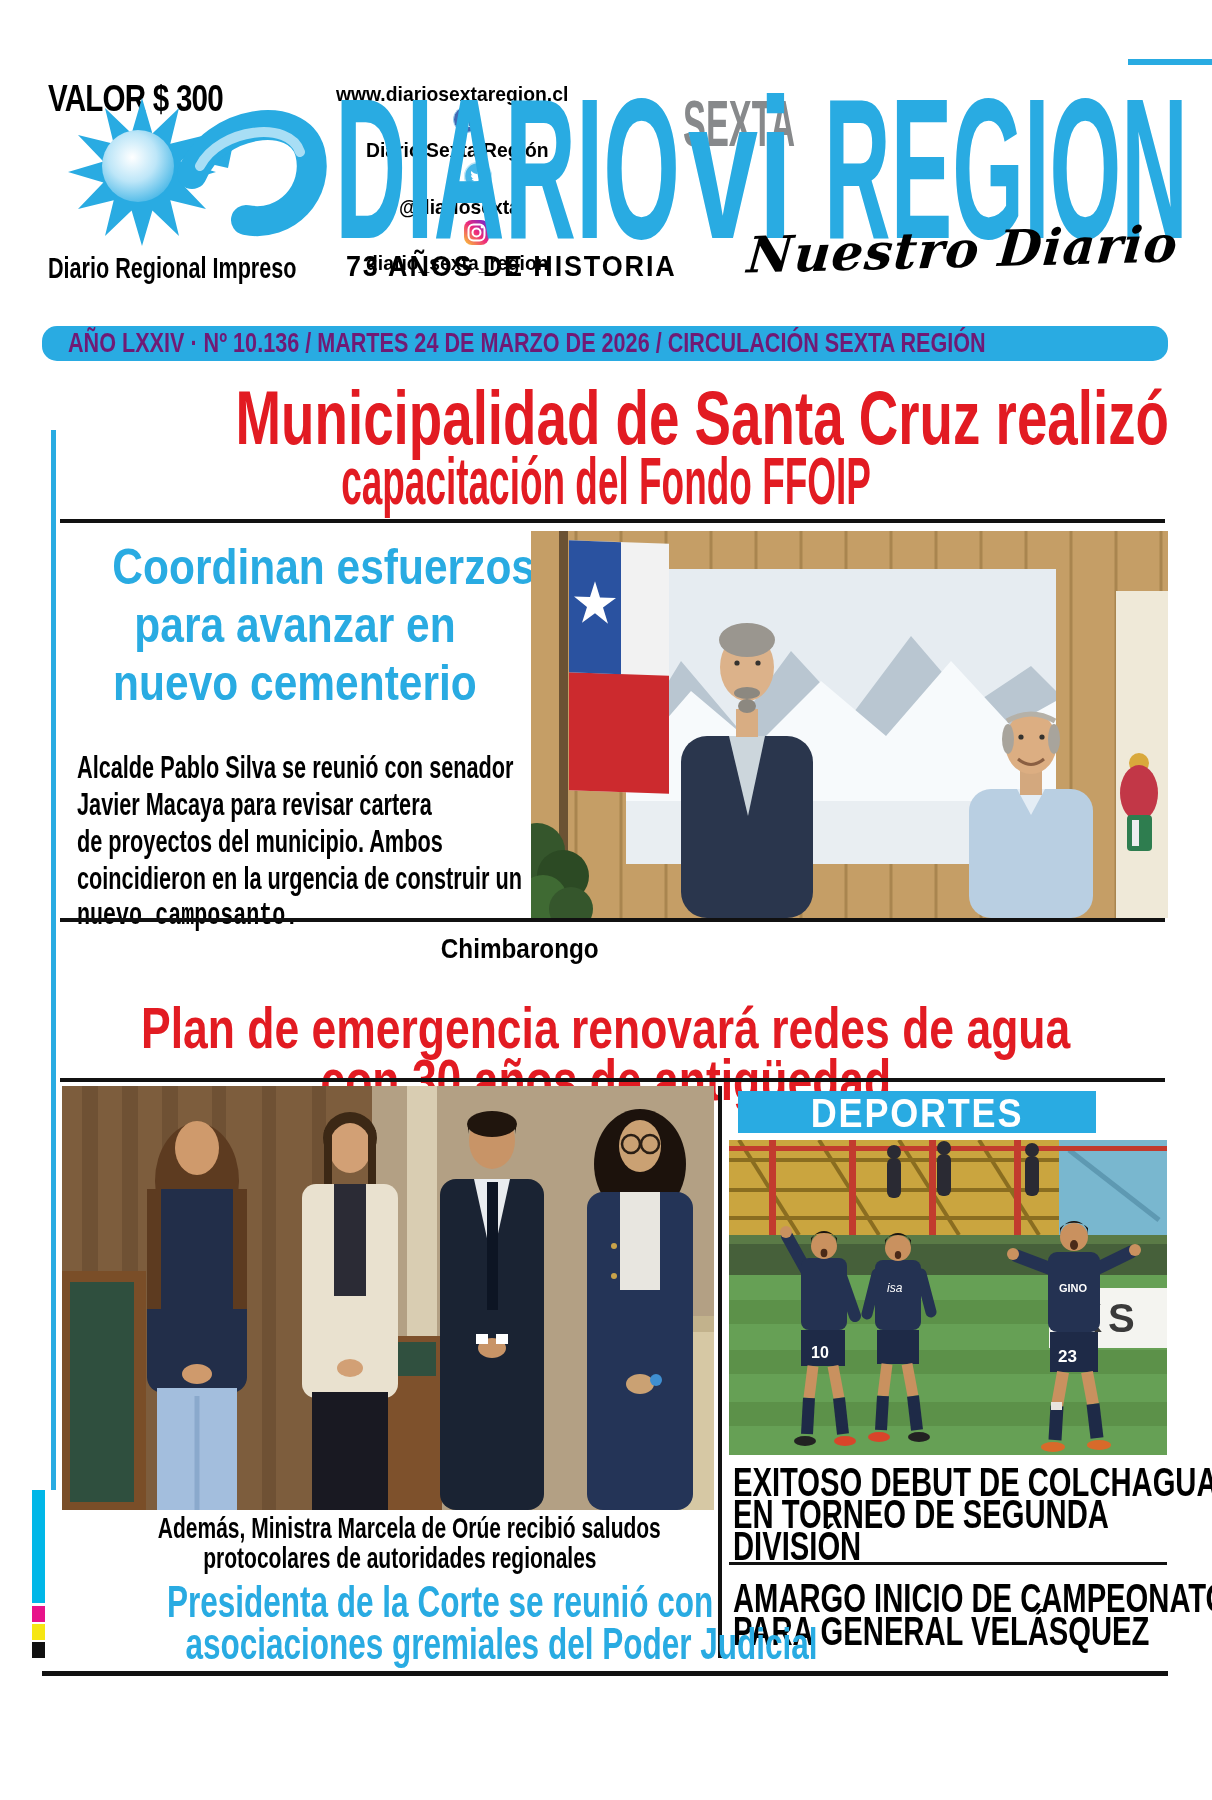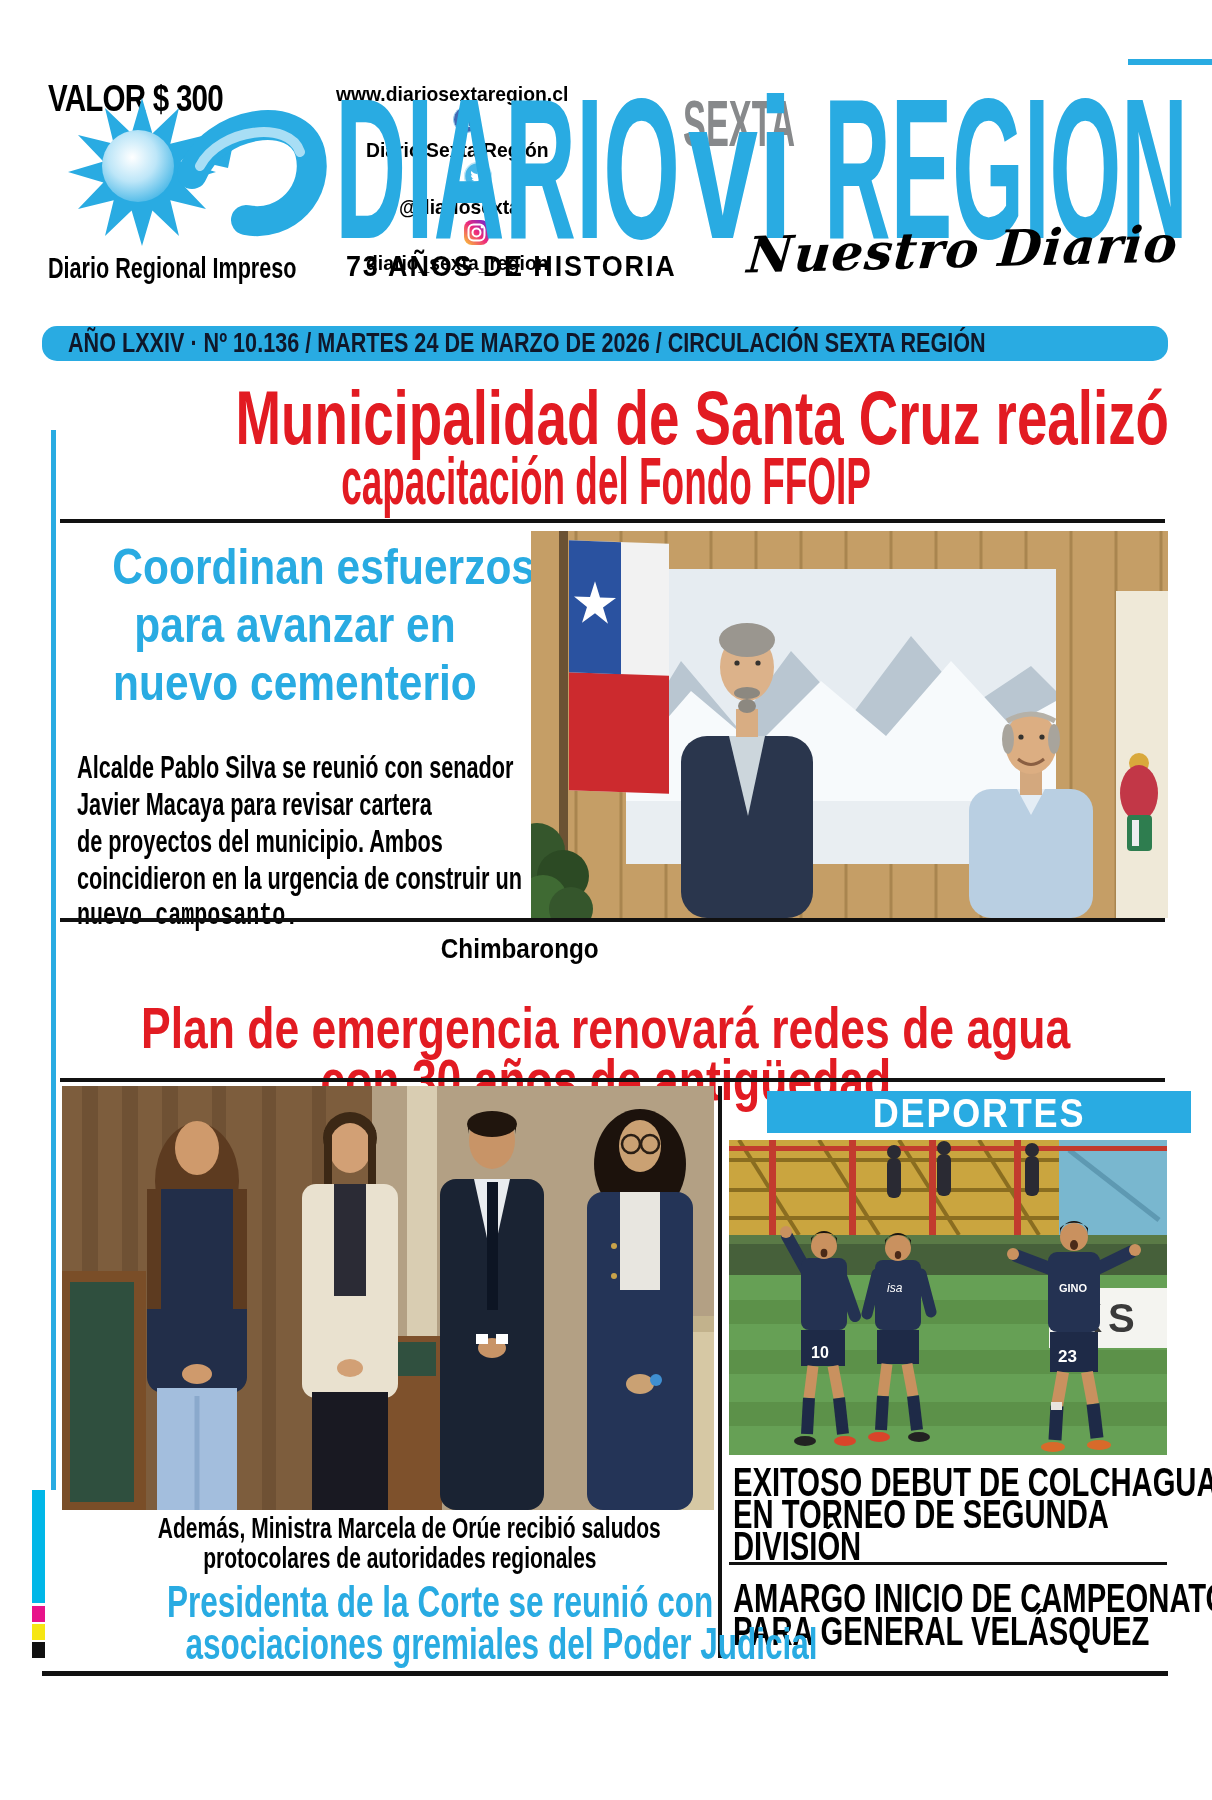--- a/index.html
+++ b/index.html
@@ -12,21 +12,21 @@
   .ctr{text-align:center;}
   .red{color:#e21b22;}
   .blue{color:#29abe2;}
   .rule{position:absolute;background:#111;}
   .bluebox{background:#29abe2;}
   
   .socrow{display:flex;align-items:center;font-size:21px;font-weight:bold;flex-direction:column;}
   .socrow .lbl{transform:scaleX(.92);transform-origin:left center;}
   .icn{flex:0 0 auto;}
   
-  .issue{display:flex;align-items:center;color:#0f172a;border-radius:15px;}
+  .issue{display:flex;align-items:center;color:#701a75;border-radius:15px;}
   
   .hl{overflow:visible;}
   .hl span{line-height:1;}
   .tagline{font-family:"DejaVu Serif",serif;font-style:italic;font-weight:bold;
            transform:skewX(-6deg) rotate(-1.5deg);letter-spacing:1px;}
 </style>
 </head>
 <body>
 
 <div class="abs b" style="left:48px;top:78px;font-size:37px;letter-spacing:-1px;">
@@ -277,21 +277,21 @@
     <rect x="558" y="106" width="40" height="98" fill="#e8e6e0"></rect>
     <ellipse cx="578" cy="298" rx="14" ry="10" fill="#caa173"></ellipse>
     <circle cx="594" cy="294" r="6" fill="#3f8fd1"></circle>
     <circle cx="552" cy="160" r="3" fill="#c8a24a"></circle>
       <circle cx="552" cy="190" r="3" fill="#c8a24a"></circle>
   </g>
 </svg>
 
 <div class="rule" style="left:718px;top:1086px;width:4px;height:572px;"></div>
 
-<div class="abs bluebox ctr" style="left:767px;top:1091px;width:424px;height:42px;line-height:42px;">
+<div class="abs bluebox ctr" style="left:738px;top:1091px;width:358px;height:42px;line-height:42px;">
   <span class="sx b" style="font-size:40px;color:#fff;transform:scaleX(.9);letter-spacing:2px;vertical-align:middle;">DEPORTES</span>
 </div>
 
 <svg class="abs" style="left:729px;top:1140px;" width="438" height="315" viewBox="0 0 438 315">
   <rect width="438" height="95" fill="#caa53f"></rect>
   <g stroke="#8a6d20" stroke-width="4">
     <line x1="0" y1="20" x2="438" y2="20"></line>
       <line x1="0" y1="50" x2="438" y2="50"></line>
       <line x1="0" y1="78" x2="438" y2="78"></line>
     <line x1="10" y1="0" x2="70" y2="95"></line>

